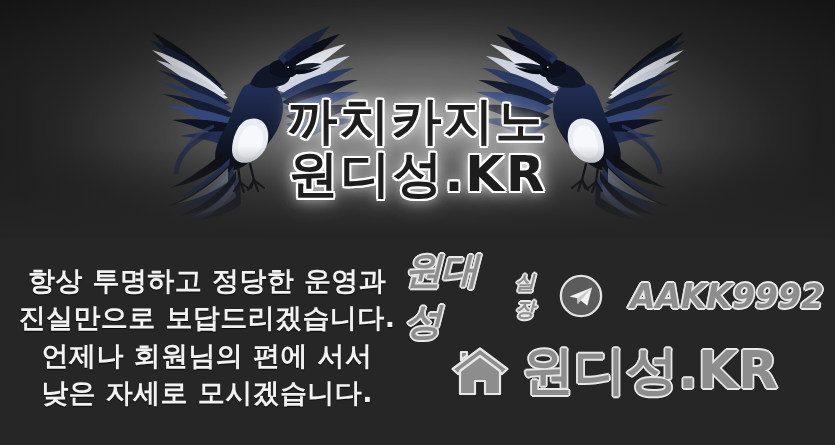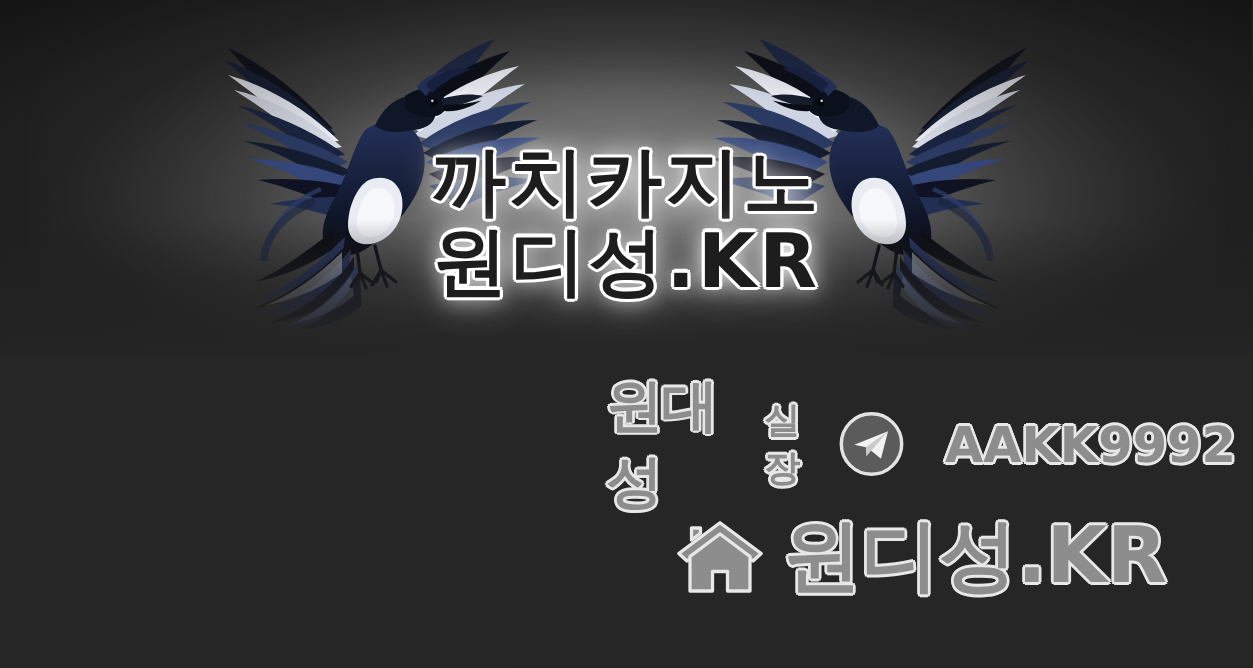--- a/index.html
+++ b/index.html
@@ -124,41 +124,42 @@
     position: absolute;
     left: 404px; top: 28px;
     width: 420px;
   }
   #contact-row-telegram {
     display: flex;
     align-items: center;
     justify-content: center;
     gap: 8px;
     height: 60px;
+    font-style: italic;
   }
   #contact-row-home {
     display: flex;
     align-items: center;
     justify-content: center;
     gap: 12px;
     height: 82px;
     margin-top: 4px;
   }
   .outline-text {
     font-family: "DejaVu Sans", sans-serif;
     font-weight: bold;
     color: #8d8d8d;
     text-shadow:
       -1.3px -1.3px 0 #e8e8e8,  1.3px -1.3px 0 #e8e8e8,
       -1.3px  1.3px 0 #e8e8e8,  1.3px  1.3px 0 #e8e8e8,
       -1.8px 0 0 #e8e8e8, 1.8px 0 0 #e8e8e8,
       0 -1.8px 0 #e8e8e8, 0 1.8px 0 #e8e8e8;
   }
   #manager-name  { font-size: 38px; letter-spacing: -1px; }
-  #manager-title { font-size: 24px; letter-spacing: -1px; margin-left: 0; }
+  #manager-title { font-size: 20px; letter-spacing: -1px; margin-left: 0; }
   #telegram-id   { font-size: 33px; letter-spacing: 0px; margin-left: 18px; }
   #site-domain   { font-size: 52px; letter-spacing: 0px; }
 
   .icon-box { display:flex; align-items:center; justify-content:center; }
   #telegram-icon { width: 46px; height: 46px; }
   #home-icon { width: 60px; height: 56px; }
 </style>
 </head>
 <body>
 
@@ -377,20 +378,26 @@
     <div id="title-block">
       <div class="title-line" id="title-line-1">까치카지노</div>
       <div class="title-line" id="title-line-2">원디성.KR</div>
     </div>
 
     <div id="banner-fade"></div>
   </div>
 
   <div id="bottom">
 
+    <div id="slogan">
+      <div class="slogan-line">항상 투명하고 정당한 운영과</div>
+      <div class="slogan-line">진실만으로 보답드리겠습니다.</div>
+      <div class="slogan-line">언제나 회원님의 편에 서서</div>
+      <div class="slogan-line">낮은 자세로 모시겠습니다.</div>
+    </div>
 
     <div id="contact">
 
       <div id="contact-row-telegram">
         <span class="outline-text" id="manager-name">원대성</span>
         <span class="outline-text" id="manager-title">실장</span>
 
         <span class="icon-box">
           <svg id="telegram-icon" viewBox="0 0 48 48" xmlns="http://www.w3.org/2000/svg">
             <circle cx="24" cy="24" r="21" fill="#5b5b5b" stroke="#e3e3e3" stroke-width="2.4"></circle>

